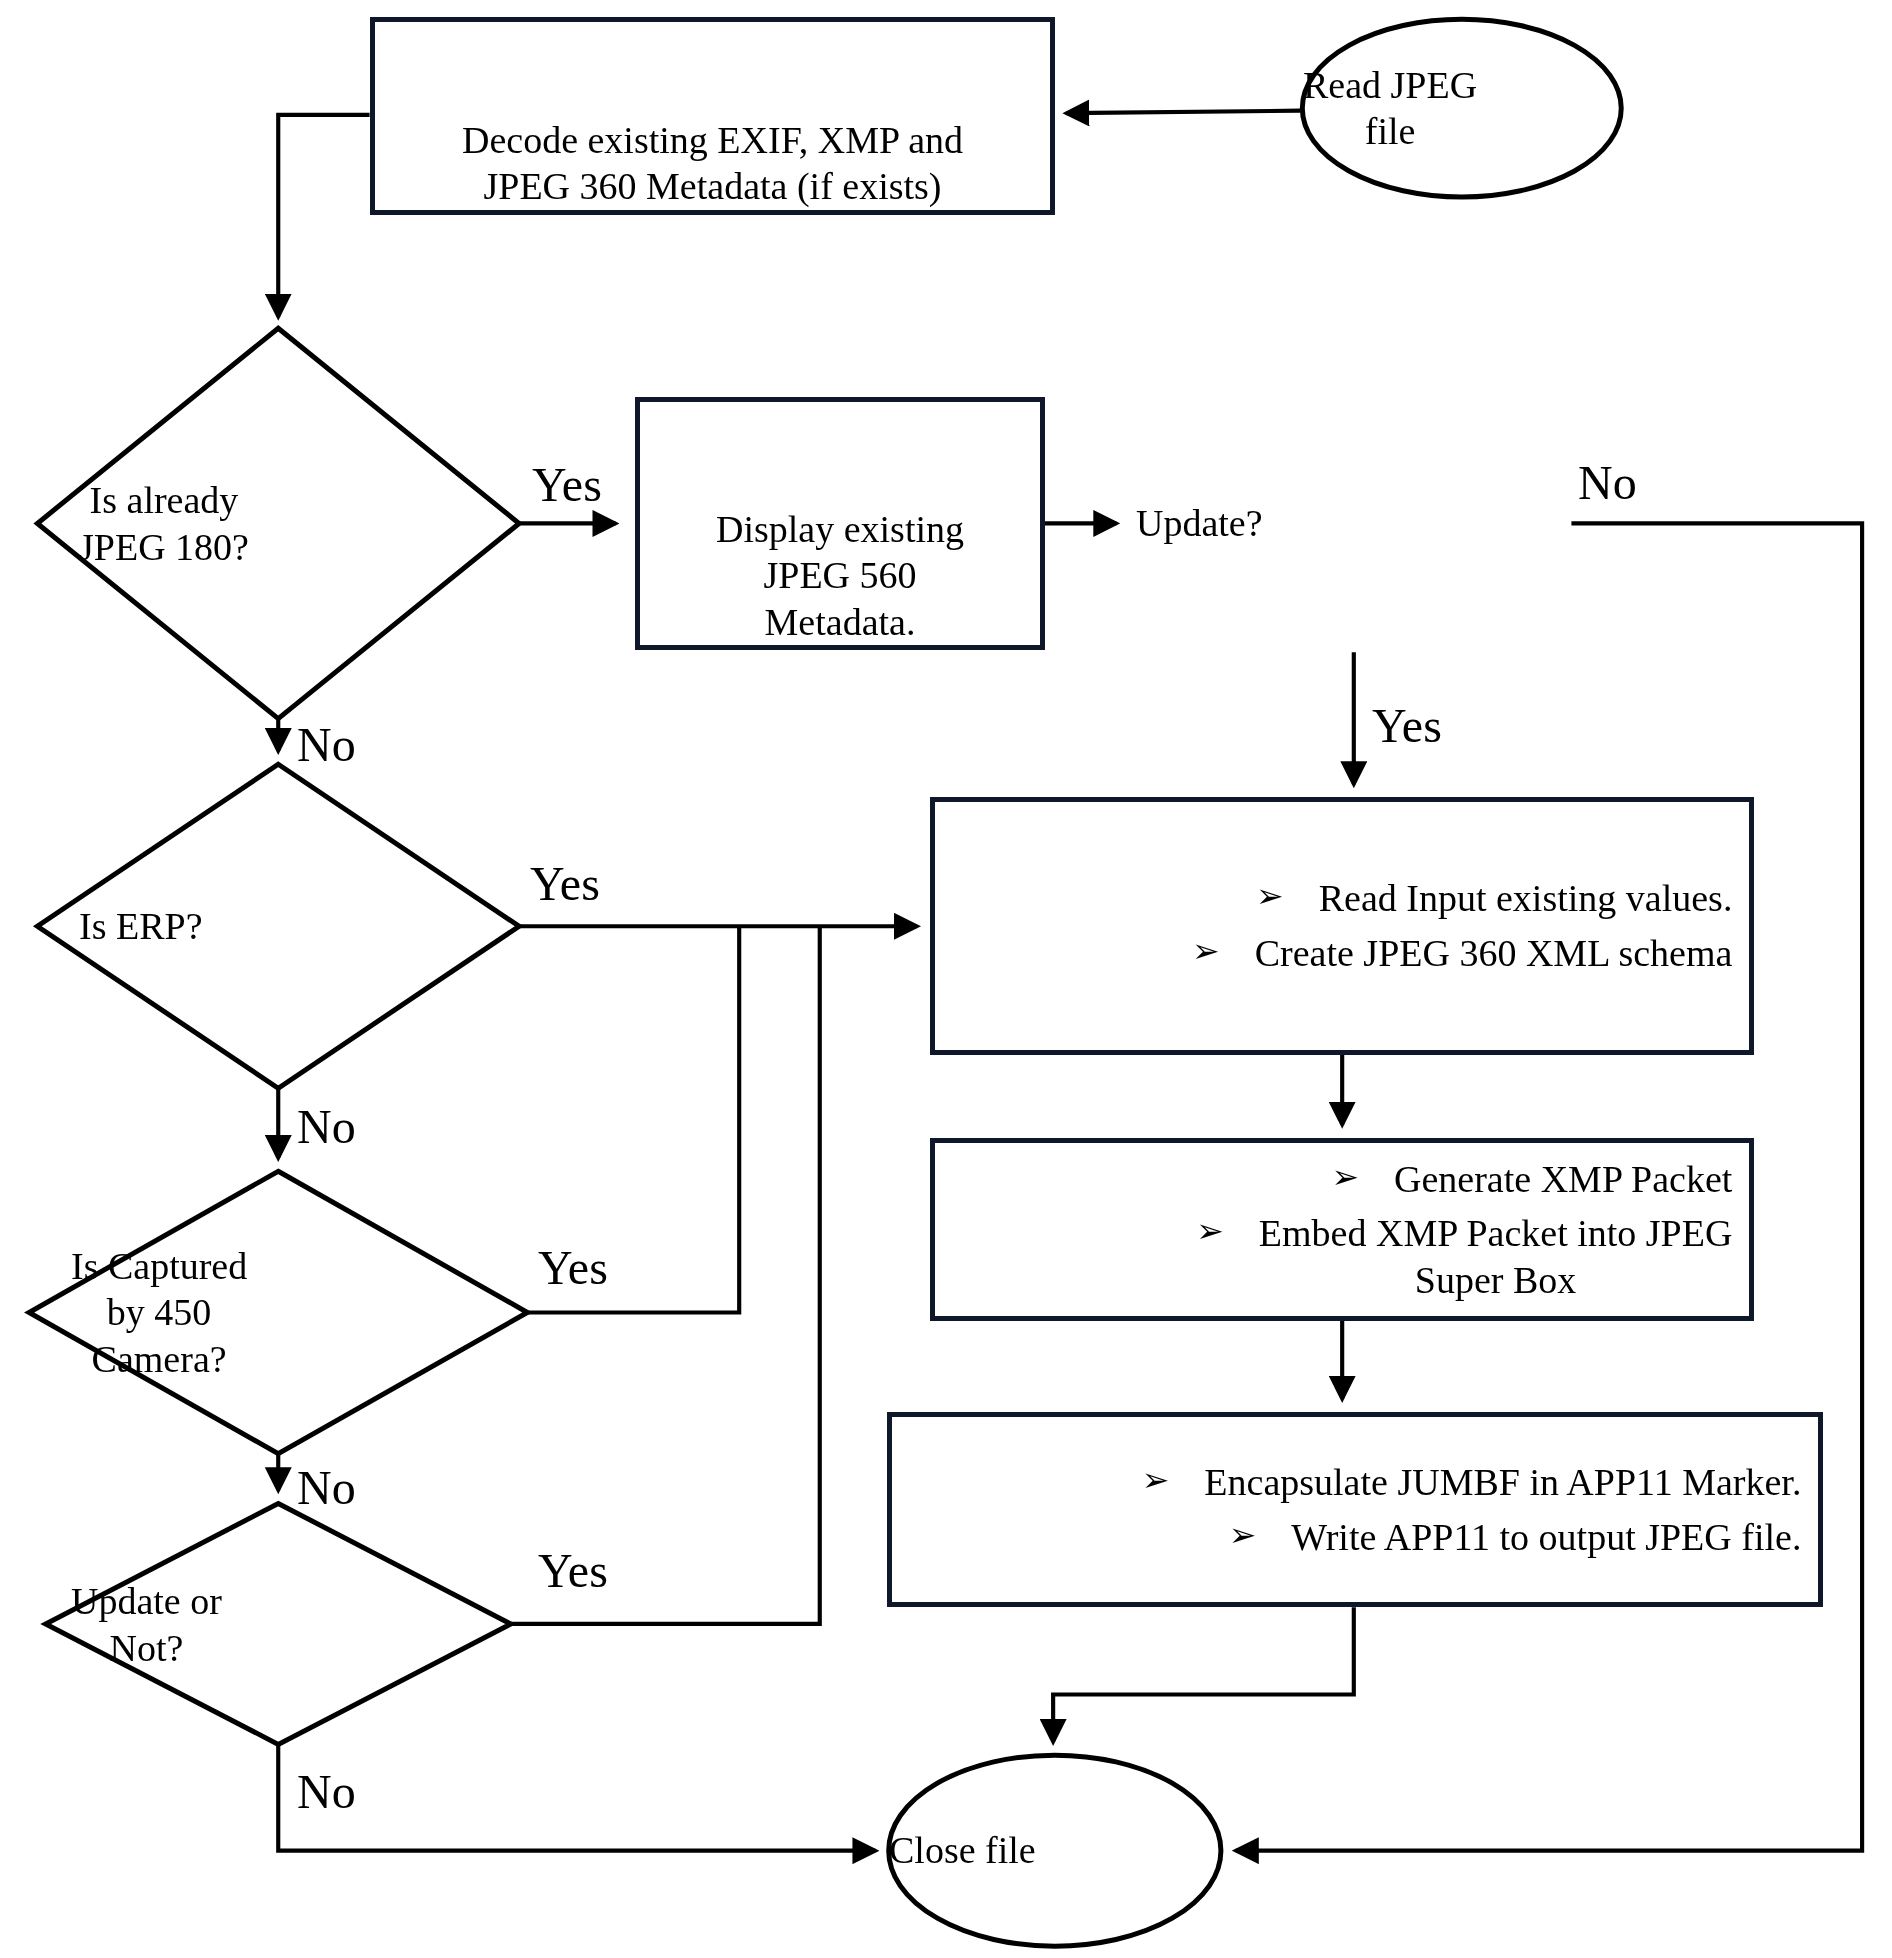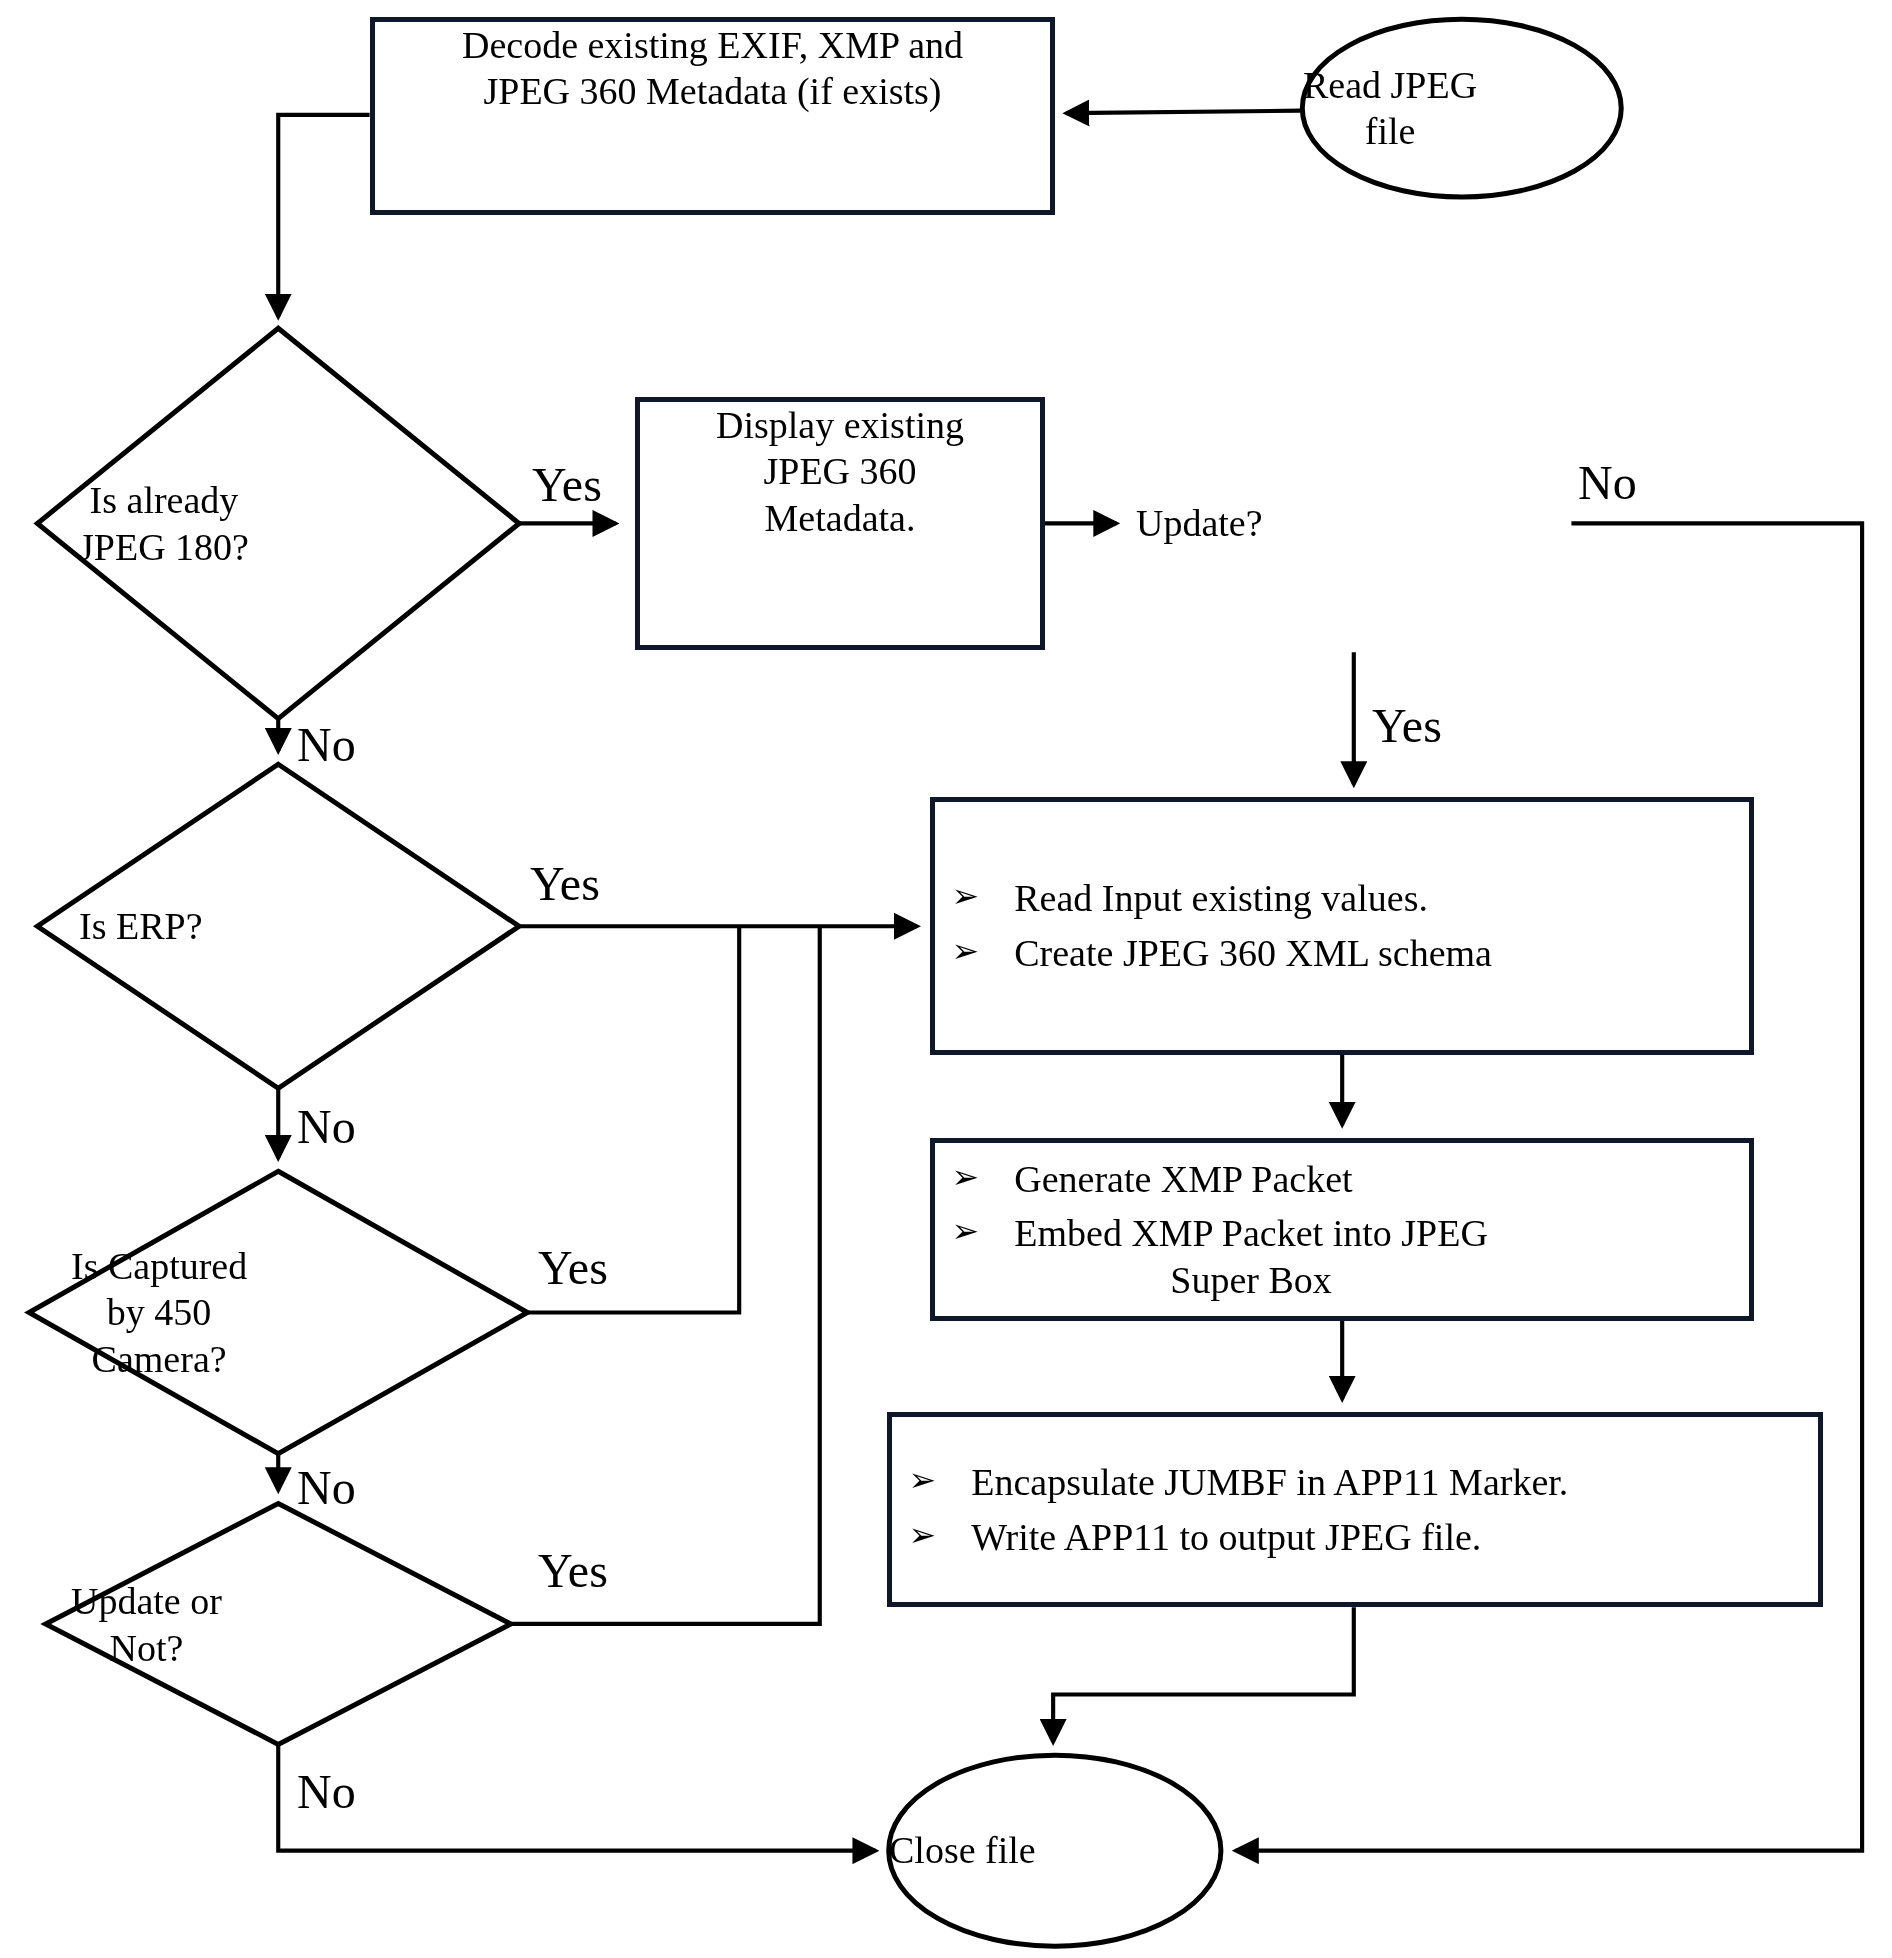--- a/index.html
+++ b/index.html
@@ -1,20 +1,20 @@
 <!DOCTYPE html>
 <html style="font-size:13.3px"><head>
 <meta charset="utf-8">
 <style>
   html,body{margin:0;padding:0;background:#ffffff;}
   .stage{position:relative;width:1892px;height:1958px;background:#ffffff;
          font-family:"Liberation Serif","DejaVu Serif",serif;color:#000;}
   svg{position:absolute;left:0;top:0;}
   .box{position:absolute;background:#fff;border:5px solid #0f172a;box-sizing:border-box;
-       display:flex;align-items:flex-start;justify-content:center;text-align:center;}
+       display:flex;align-items:flex-end;justify-content:center;text-align:center;}
   .box.thick{border-width:5.8px;}
   .nodetext{white-space:pre-line;font-size:38px;line-height:1.22;}
   .overlay{position:absolute;display:flex;align-items:center;
            text-align:center;pointer-events:none;}
   .bullets{flex-direction:column;justify-content:center;gap:8.3px;padding:8.3px 16.6px;}
   .brow{display:flex;align-items:flex-start;justify-content:center;gap:35px;}
   .bullet{font-size:33px;line-height:1.3;font-family:"DejaVu Sans",sans-serif;}
   .btext{font-size:38px;line-height:1.22;white-space:pre-line;text-align:center;}
   .elabel{position:absolute;font-size:48px;line-height:1;}
 </style>
@@ -56,21 +56,21 @@
     <polyline points="1630,1935 1630,2040 1268,2040 1268,2097" fill="none" stroke="#000" stroke-width="5" marker-end="url(#arr)"></polyline>
   </svg>
 
   <div class="box thick" style="left:370px;top:16.6px;width:685px;height:198px;">
     <div class="nodetext">Decode existing EXIF, XMP and
 JPEG 360 Metadata (if exists)</div>
   </div>
 
   <div class="box thick" style="left:635px;top:397px;width:410px;height:253px;">
     <div class="nodetext">Display existing
-JPEG 360
+JPEG 560
 Metadata.</div>
   </div>
 
   <div class="box bullets" style="left:930px;top:797px;width:824px;height:258px;">
     <div class="brow">
       <span class="bullet">➢</span>
       <span class="btext">Read Input existing values.</span>
     </div>
     <div class="brow">
       <span class="bullet">➢</span>

